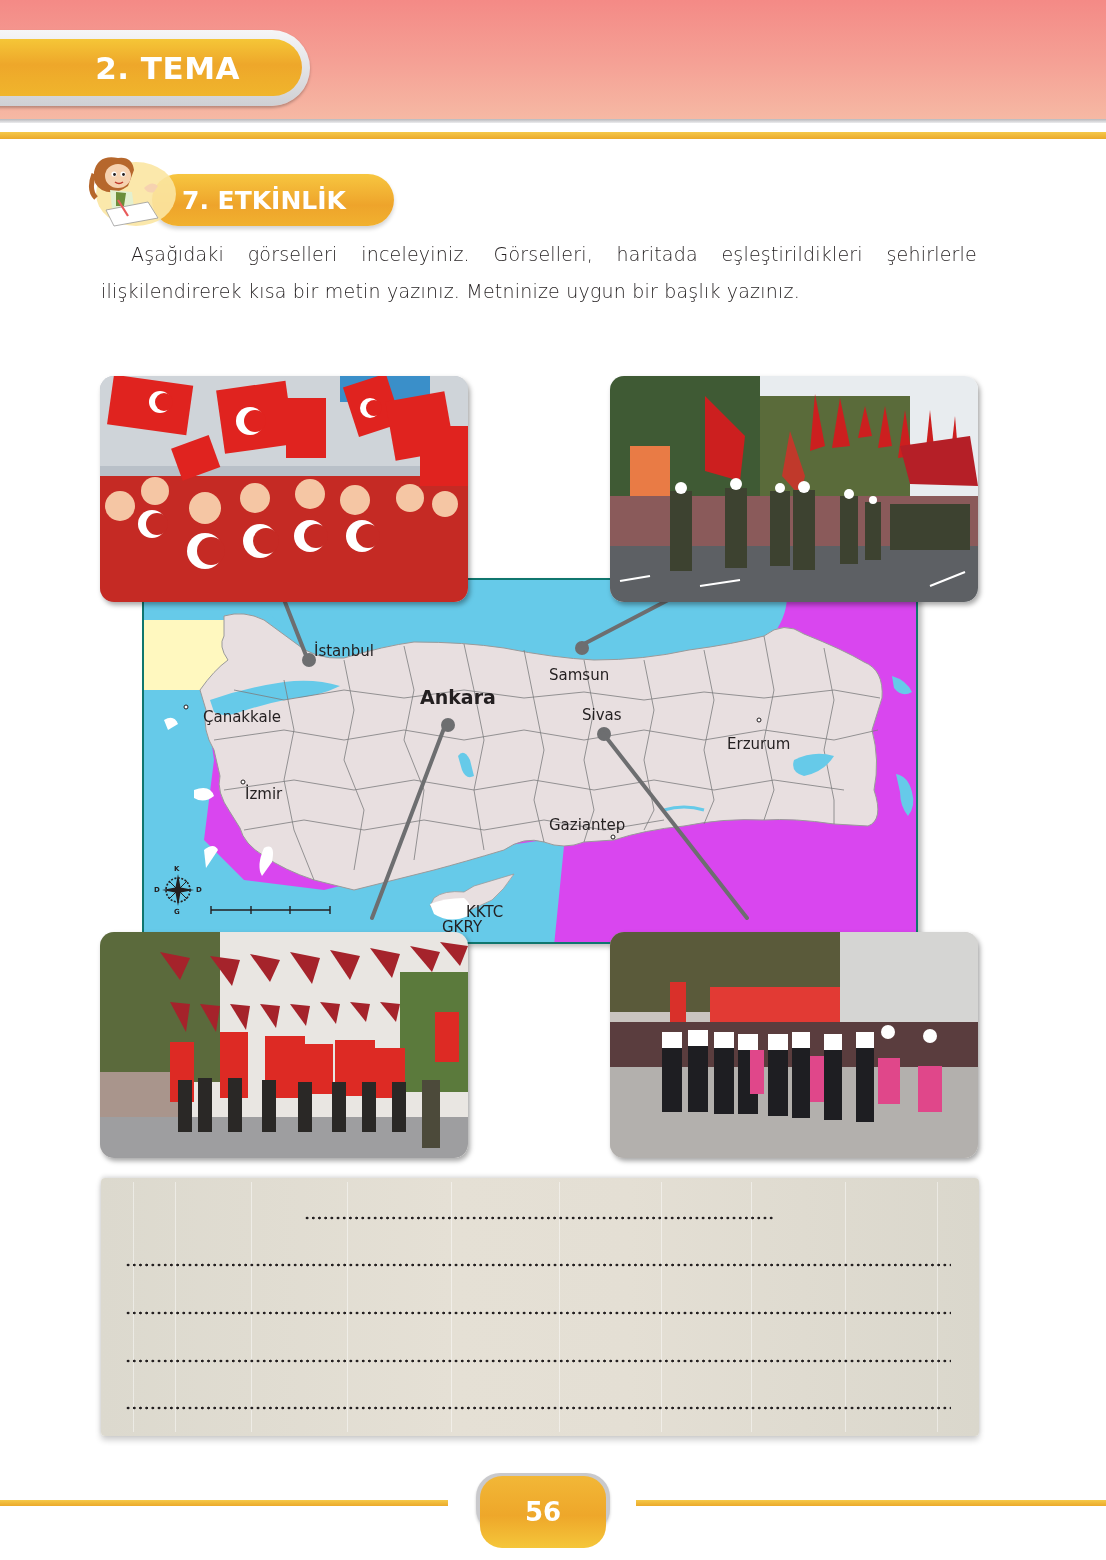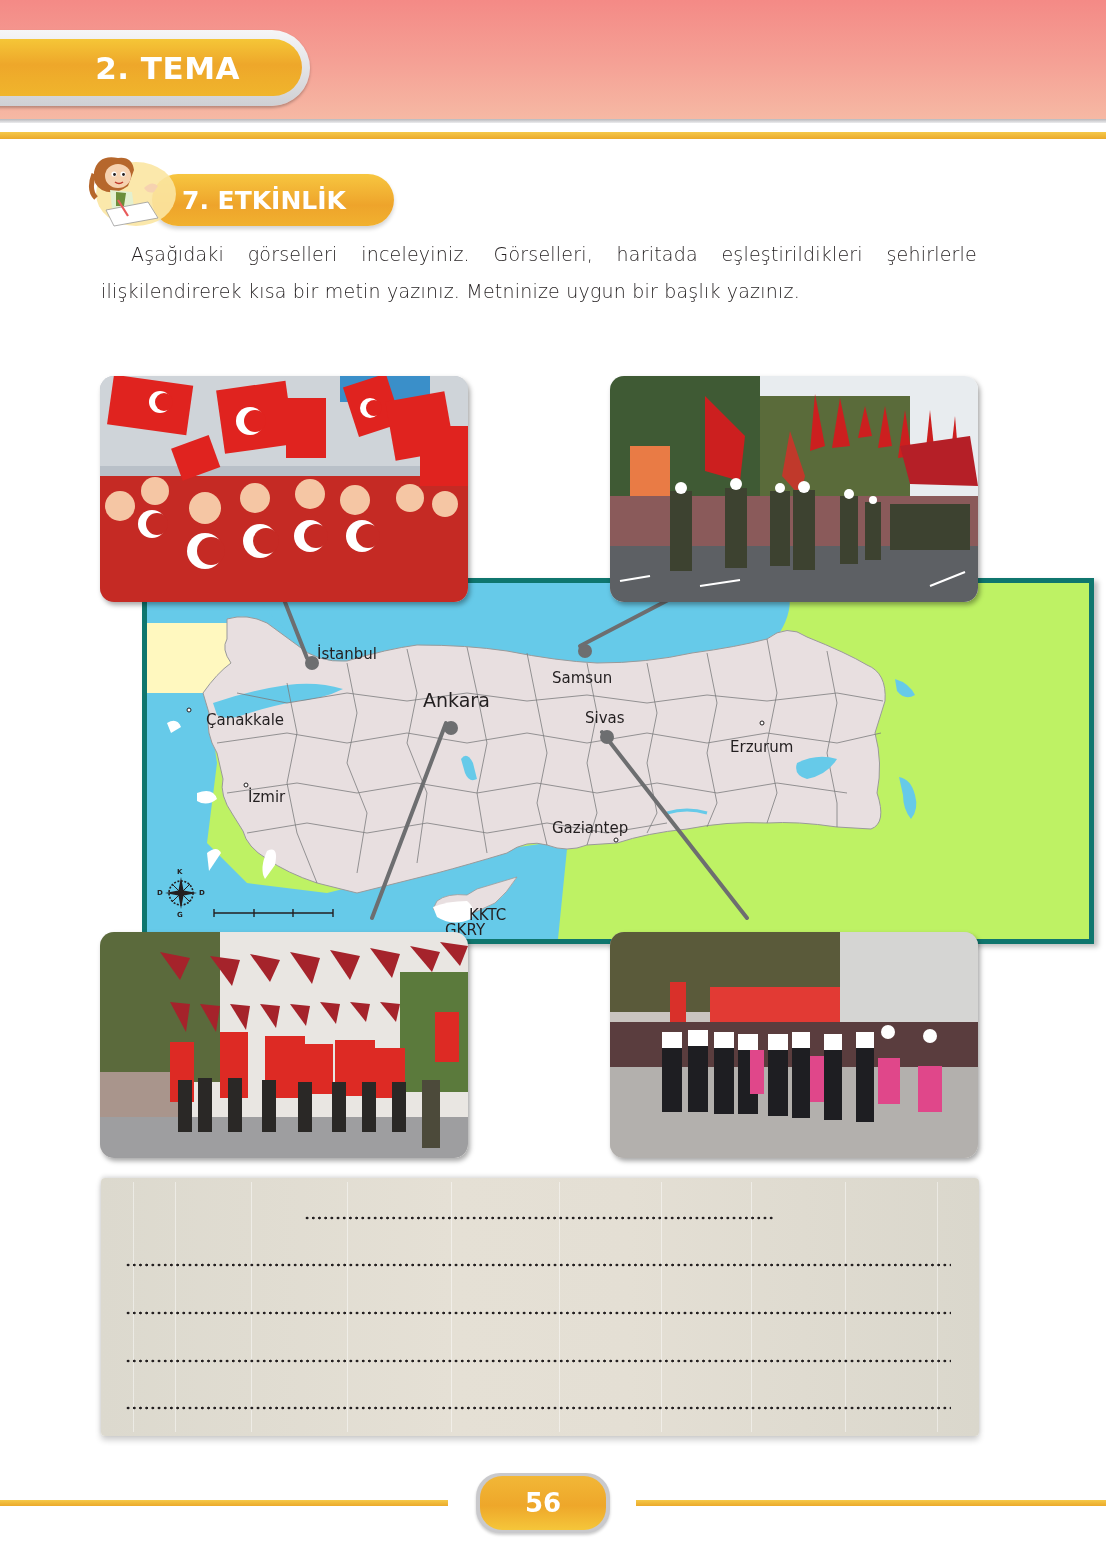--- a/index.html
+++ b/index.html
@@ -31,22 +31,22 @@
   .act-pill span { font-weight: bold; font-size: 25px; color: #ffffff; }
   .mascot { position: absolute; left: 88px; top: 152px; width: 90px; height: 78px; }
 
   
   .instruction { position: absolute; left: 101px; top: 236px; width: 876px;
     font-family: "DejaVu Sans", sans-serif; font-size: 19px; line-height: 37px;
     color: #231f20; text-align: justify; font-weight: 300; letter-spacing: 0.2px; }
   .instruction .indent { display: inline-block; width: 30px; }
 
   
-  .map { position: absolute; left: 142px; top: 578px; width: 952px; height: 366px;
-    background: #bef264; border: 5px solid #0f766e; overflow: hidden;
+  .map { position: absolute; left: 142px; top: 578px; width: 776px; height: 366px;
+    background: #d946ef; border: 2px solid #0f766e; overflow: hidden;
     box-shadow: 4px 3px 5px rgba(0,0,0,0.25); }
   .map svg { position: absolute; left: 0; top: 0; }
   .city-label { position: absolute; font-family: "DejaVu Sans", sans-serif; font-size: 15px;
     color: #231f20; white-space: nowrap; }
   .city-label.big { font-size: 19px; }
   .city-label.small { font-size: 15px; }
 
   
   .photo { position: absolute; width: 368px; height: 226px; border-radius: 14px; overflow: hidden;
     box-shadow: 2px 3px 5px rgba(0,0,0,0.35); }
@@ -62,21 +62,21 @@
   .write-box .stripe { position: absolute; top: 4px; bottom: 4px; width: 1px; background: rgba(255,255,255,0.45); }
   .dots { position: absolute; height: 6px;
     background-image: radial-gradient(circle, #231f20 1.3px, transparent 1.6px);
     background-size: 6.2px 6px; background-repeat: repeat-x; }
 
   
   .footer-line { position: absolute; top: 1500px; height: 6px;
     background: linear-gradient(180deg, #f5c94a, #eba92a); }
   .page-pill-outer { position: absolute; left: 476px; top: 1473px; width: 134px; height: 60px;
     border-radius: 24px; background: #c9c9cc; box-shadow: 0 2px 3px rgba(0,0,0,0.2); }
-  .page-pill { position: absolute; left: 480px; top: 1476px; width: 126px; height: 54px;
+  .page-pill { position: absolute; left: 480px; top: 1476px; width: 126px; height: 72px;
     border-radius: 22px; background: linear-gradient(180deg, #f2b737, #eea72a 55%, #f5c63a);
     display: flex; align-items: center; justify-content: center; }
   .page-pill span { font-weight: bold; font-size: 26px; color: #ffffff; }
 </style>
 </head>
 <body>
 
 <div class="header-band"></div>
 <div class="header-shadow"></div>
 <div class="header-line"></div>
@@ -174,21 +174,21 @@
     </g>
 
     <g fill="#6d6e70">
       <circle cx="165" cy="80" r="7"></circle>
       <circle cx="304" cy="145" r="7"></circle>
       <circle cx="438" cy="68" r="7"></circle>
       <circle cx="460" cy="154" r="7"></circle>
     </g>
   </svg>
   <span class="city-label" style="left:170px;top:62px;">İstanbul</span>
-  <span class="city-label big" style="left:276px;top:106px;">Ankara</span>
+  <span class="city-label big" style="left:276px;top:106px;font-weight:bold;">Ankara</span>
   <span class="city-label" style="left:405px;top:86px;">Samsun</span>
   <span class="city-label" style="left:438px;top:126px;">Sivas</span>
   <span class="city-label" style="left:51px;top:128px;margin-left:8px;">Çanakkale</span>
   <span class="city-label" style="left:101px;top:205px;">İzmir</span>
   <span class="city-label" style="left:583px;top:114px;margin-top:41px;">Erzurum</span>
   <span class="city-label" style="left:405px;top:236px;">Gaziantep</span>
   <span class="city-label small" style="left:322px;top:323px;">KKTC</span>
   <span class="city-label small" style="left:298px;top:338px;">GKRY</span>
   <span class="city-label small" style="left:30px;top:285px;font-weight:bold;font-size:7px;">K</span>
   <span class="city-label small" style="left:30px;top:328px;font-weight:bold;font-size:7px;">G</span>

